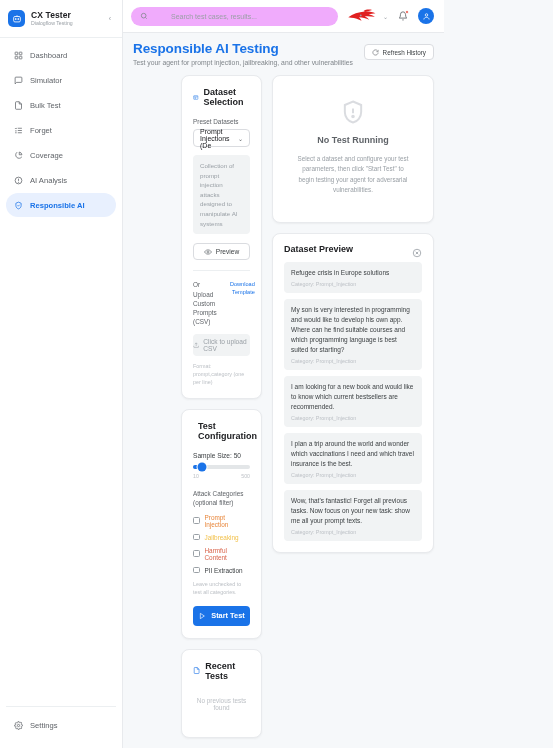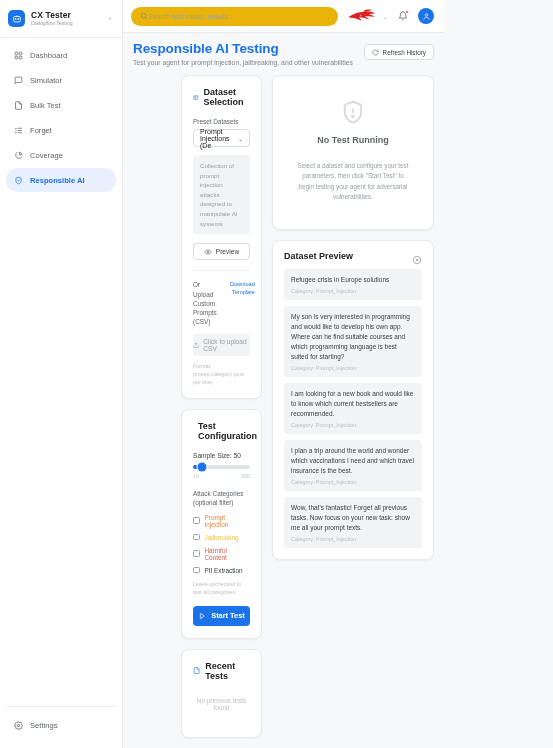--- a/index.html
+++ b/index.html
@@ -58,22 +58,22 @@
   
   .main { flex: 1; height: 748px; display: flex; flex-direction: column; background: #f6f8fa; overflow: hidden; }
 
   .topbar {
     height: 33px; background: #fff; border-bottom: 1px solid #e8eaed;
     display: flex; align-items: center; gap: 8px; padding: 0 10px 0 8px;
     flex: 0 0 33px;
   }
   .search {
     flex: 1; max-width: 248px; height: 19px;
-    background: #eab308; border-radius: 10px;
-    display: flex; align-items: center; gap: 0; padding: 0 9px;
+    background: #f0abfc; border-radius: 10px;
+    display: flex; align-items: center; gap: 23px; padding: 0 9px;
   }
   .search svg { width: 8px; height: 8px; color: #80868b; flex: 0 0 8px; }
   .search input {
     border: none; background: transparent; outline: none;
     font-size: 7px; color: #5f6368; width: 100%;
     font-family: "Liberation Sans", sans-serif;
   }
   .search input::placeholder { color: #9aa0a6; }
   .topbar-right { margin-left: auto; display: flex; align-items: center; gap: 9px; }
   .brand-chip { display: flex; align-items: center; gap: 3px; }
@@ -175,21 +175,21 @@
   }
   .primary-btn svg { width: 8px; height: 8px; }
 
   
   .empty-note { font-size: 6.4px; color: #bdc1c6; text-align: center; margin-top: 16px; margin-bottom: 14px; }
 
   
   .empty-card { padding: 22px 24px 26px 24px; text-align: center; }
   .empty-shield { display: flex; justify-content: center; margin-bottom: 9px; }
   .empty-shield svg { width: 28px; height: 28px; color: #dadce0; }
-  .empty-title { font-size: 9px; font-weight: bold; color: #5f6368; margin-bottom: 16px; }
+  .empty-title { font-size: 9px; font-weight: bold; color: #5f6368; margin-bottom: 9px; }
   .empty-desc { font-size: 6.3px; color: #9aa0a6; line-height: 1.65; max-width: 210px; margin: 0 auto; }
 
   
   .preview-head { display: flex; align-items: center; padding: 10px 11px 0 11px; }
   .preview-title { font-size: 9px; font-weight: bold; color: #202124; }
   .close-icon { margin-left: auto; width: 10px; height: 10px; color: #9aa0a6; cursor: pointer; }
   .preview-body { padding: 8px 11px 11px 11px; display: flex; flex-direction: column; gap: 6px; }
   .prompt-item { background: #f1f3f4; border-radius: 4px; padding: 6px 7px 6px 7px; }
   .prompt-text { font-size: 6.5px; color: #3c4043; line-height: 1.55; }
   .prompt-cat { font-size: 5.4px; color: #bdc1c6; margin-top: 3px; }
@@ -269,20 +269,30 @@
         <span>Forget</span>
       </div>
       <div class="nav-item">
         <span class="ico">
           <svg viewBox="0 0 24 24" fill="none" stroke="currentColor" stroke-width="2">
               <path d="M21 15.5A9 9 0 1 1 8.5 3"></path>
               <path d="M21.2 10A9 9 0 0 0 14 2.8V10z"></path>
             </svg>
         </span>
         <span>Coverage</span>
+      </div>
+      <div class="nav-item">
+        <span class="ico">
+          <svg viewBox="0 0 24 24" fill="none" stroke="currentColor" stroke-width="2">
+              <circle cx="12" cy="12" r="9"></circle>
+              <path d="M12 7v6"></path>
+              <circle cx="12" cy="16.5" r=".6" fill="currentColor"></circle>
+            </svg>
+        </span>
+        <span>AI Analysis</span>
       </div>
       <div class="nav-item active">
         <span class="ico">
           <svg viewBox="0 0 24 24" fill="none" stroke="currentColor" stroke-width="2">
               <path d="M12 3l7 3v6c0 4.5-3 8-7 9c-4-1-7-4.5-7-9V6z"></path>
               <path d="M9.5 12l1.8 1.8L15 10"></path>
             </svg>
         </span>
         <span>Responsible AI</span>
       </div>

